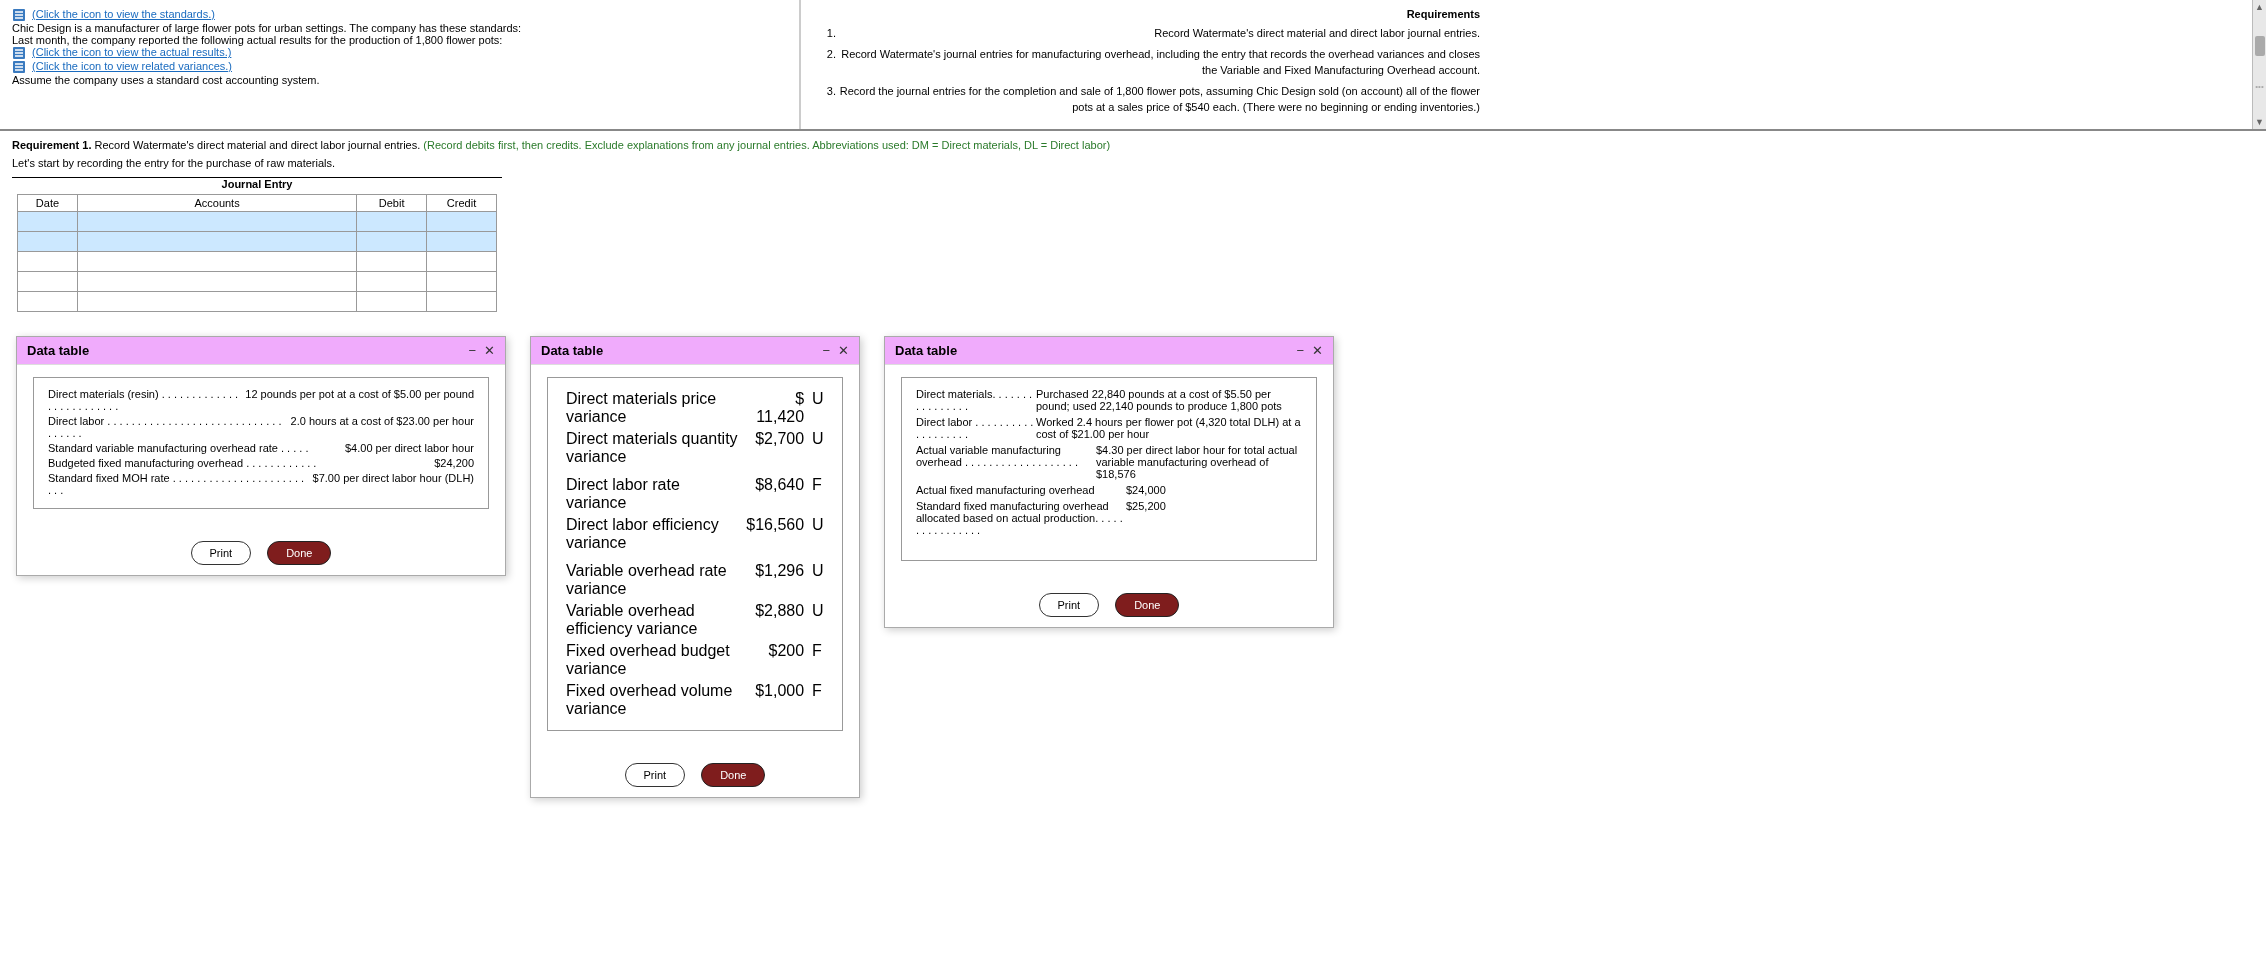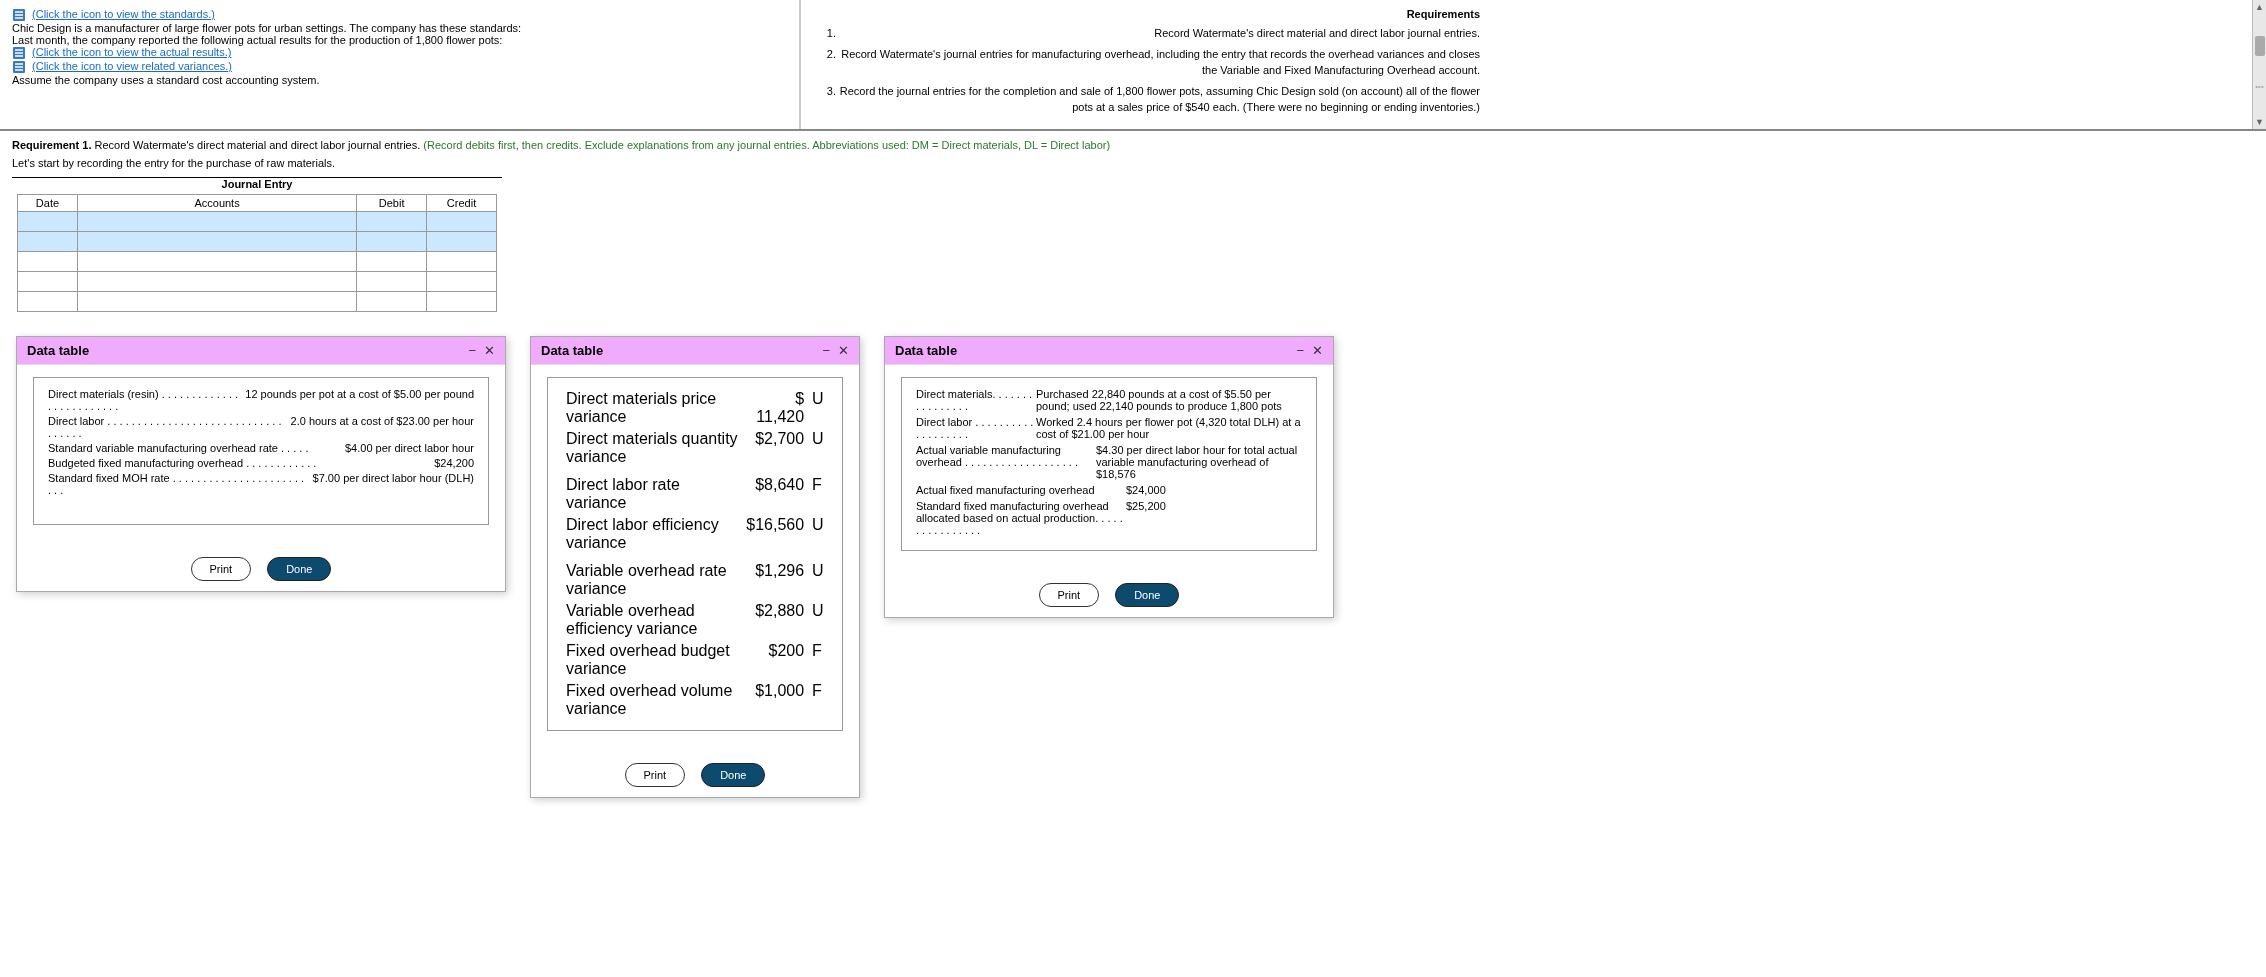--- a/index.html
+++ b/index.html
@@ -32,21 +32,21 @@
     .modal-titlebar { display: flex; justify-content: space-between; align-items: center; padding: 6px 10px; background: #f0abfc; border-bottom: 1px solid #ddd; }
     .modal-titlebar .title { font-size: 13px; font-weight: bold; }
     .modal-controls { display: flex; gap: 8px; font-size: 13px; color: #333; }
     .modal-controls span { cursor: pointer; }
     .modal-body { padding: 12px 16px; }
     .modal-footer { display: flex; justify-content: center; gap: 16px; padding: 10px; }
 
     .data-table-box { border: 1px solid #999; padding: 10px 14px; margin-bottom: 10px; font-size: 11px; }
 
     .btn-print { background: #fff; border: 1px solid #333; border-radius: 20px; padding: 5px 18px; font-size: 11px; cursor: pointer; }
-    .btn-done { background: #0c4a6e; border: 1px solid #222; border-radius: 20px; padding: 5px 18px; font-size: 11px; color: #fff; cursor: pointer; }
+    .btn-done { background: #7f1d1d; border: 1px solid #222; border-radius: 20px; padding: 5px 18px; font-size: 11px; color: #fff; cursor: pointer; }
 
     .variances-table { width: 100%; font-size: 16px; border-collapse: collapse; }
     .variances-table td { padding: 2px 4px; vertical-align: top; }
     .variances-table .var-label { width: 220px; }
     .variances-table .var-amount { width: 60px; text-align: right; }
     .variances-table .var-uf { width: 20px; }
 
     
     .top-with-scroll { display: flex; border-bottom: 2px solid #888; }
     .scroll-track { width: 14px; background: #e8e8e8; border-left: 1px solid #bbb; display: flex; flex-direction: column; align-items: center; justify-content: space-between; padding: 2px 0; }
@@ -191,21 +191,21 @@
           <span style="text-align:right; flex-shrink:0; margin-left:5px;">2.0 hours at a cost of $23.00 per hour</span>
         </div>
         <div style="display:flex; justify-content:space-between; margin-bottom:3px;">
           <span>Standard variable manufacturing overhead rate . . . . .</span>
           <span style="text-align:right; flex-shrink:0; margin-left:4px;">$4.00 per direct labor hour</span>
         </div>
         <div style="display:flex; justify-content:space-between; margin-bottom:3px;">
           <span>Budgeted fixed manufacturing overhead . . . . . . . . . . . .</span>
           <span style="text-align:right; flex-shrink:0; margin-left:4px;">$24,200</span>
         </div>
-        <div style="display:flex; justify-content:space-between; margin-bottom:18px;">
+        <div style="display:flex; justify-content:space-between; margin-bottom:2px;">
           <span>Standard fixed MOH rate . . . . . . . . . . . . . . . . . . . . . . . . .</span>
           <span style="text-align:right; flex-shrink:0; margin-left:4px;">$7.00 per direct labor hour (DLH)</span>
         </div>
       </div>
     </div>
     <div class="modal-footer">
       <button class="btn-print">Print</button>
       <button class="btn-done">Done</button>
     </div>
   </div>
@@ -297,21 +297,21 @@
           <span style="flex:1;">Worked 2.4 hours per flower pot (4,320 total DLH) at a cost of $21.00 per hour</span>
         </div>
         <div style="display:flex; margin-bottom:4px;">
           <span style="flex:0 0 180px;">Actual variable manufacturing overhead . . . . . . . . . . . . . . . . . . .</span>
           <span style="flex:1;">$4.30 per direct labor hour for total actual variable manufacturing overhead of $18,576</span>
         </div>
         <div style="display:flex; margin-bottom:4px;">
           <span style="flex:0 0 210px;">Actual fixed manufacturing overhead</span>
           <span style="flex:1;">$24,000</span>
         </div>
-        <div style="display:flex; margin-bottom:4px;">
+        <div style="display:flex; margin-bottom:14px;">
           <span style="flex:0 0 210px;">Standard fixed manufacturing overhead allocated based on actual production. . . . . . . . . . . . . . . .</span>
           <span style="flex:1;">$25,200</span>
         </div>
       </div>
     </div>
     <div class="modal-footer">
       <button class="btn-print">Print</button>
       <button class="btn-done">Done</button>
     </div>
   </div>

